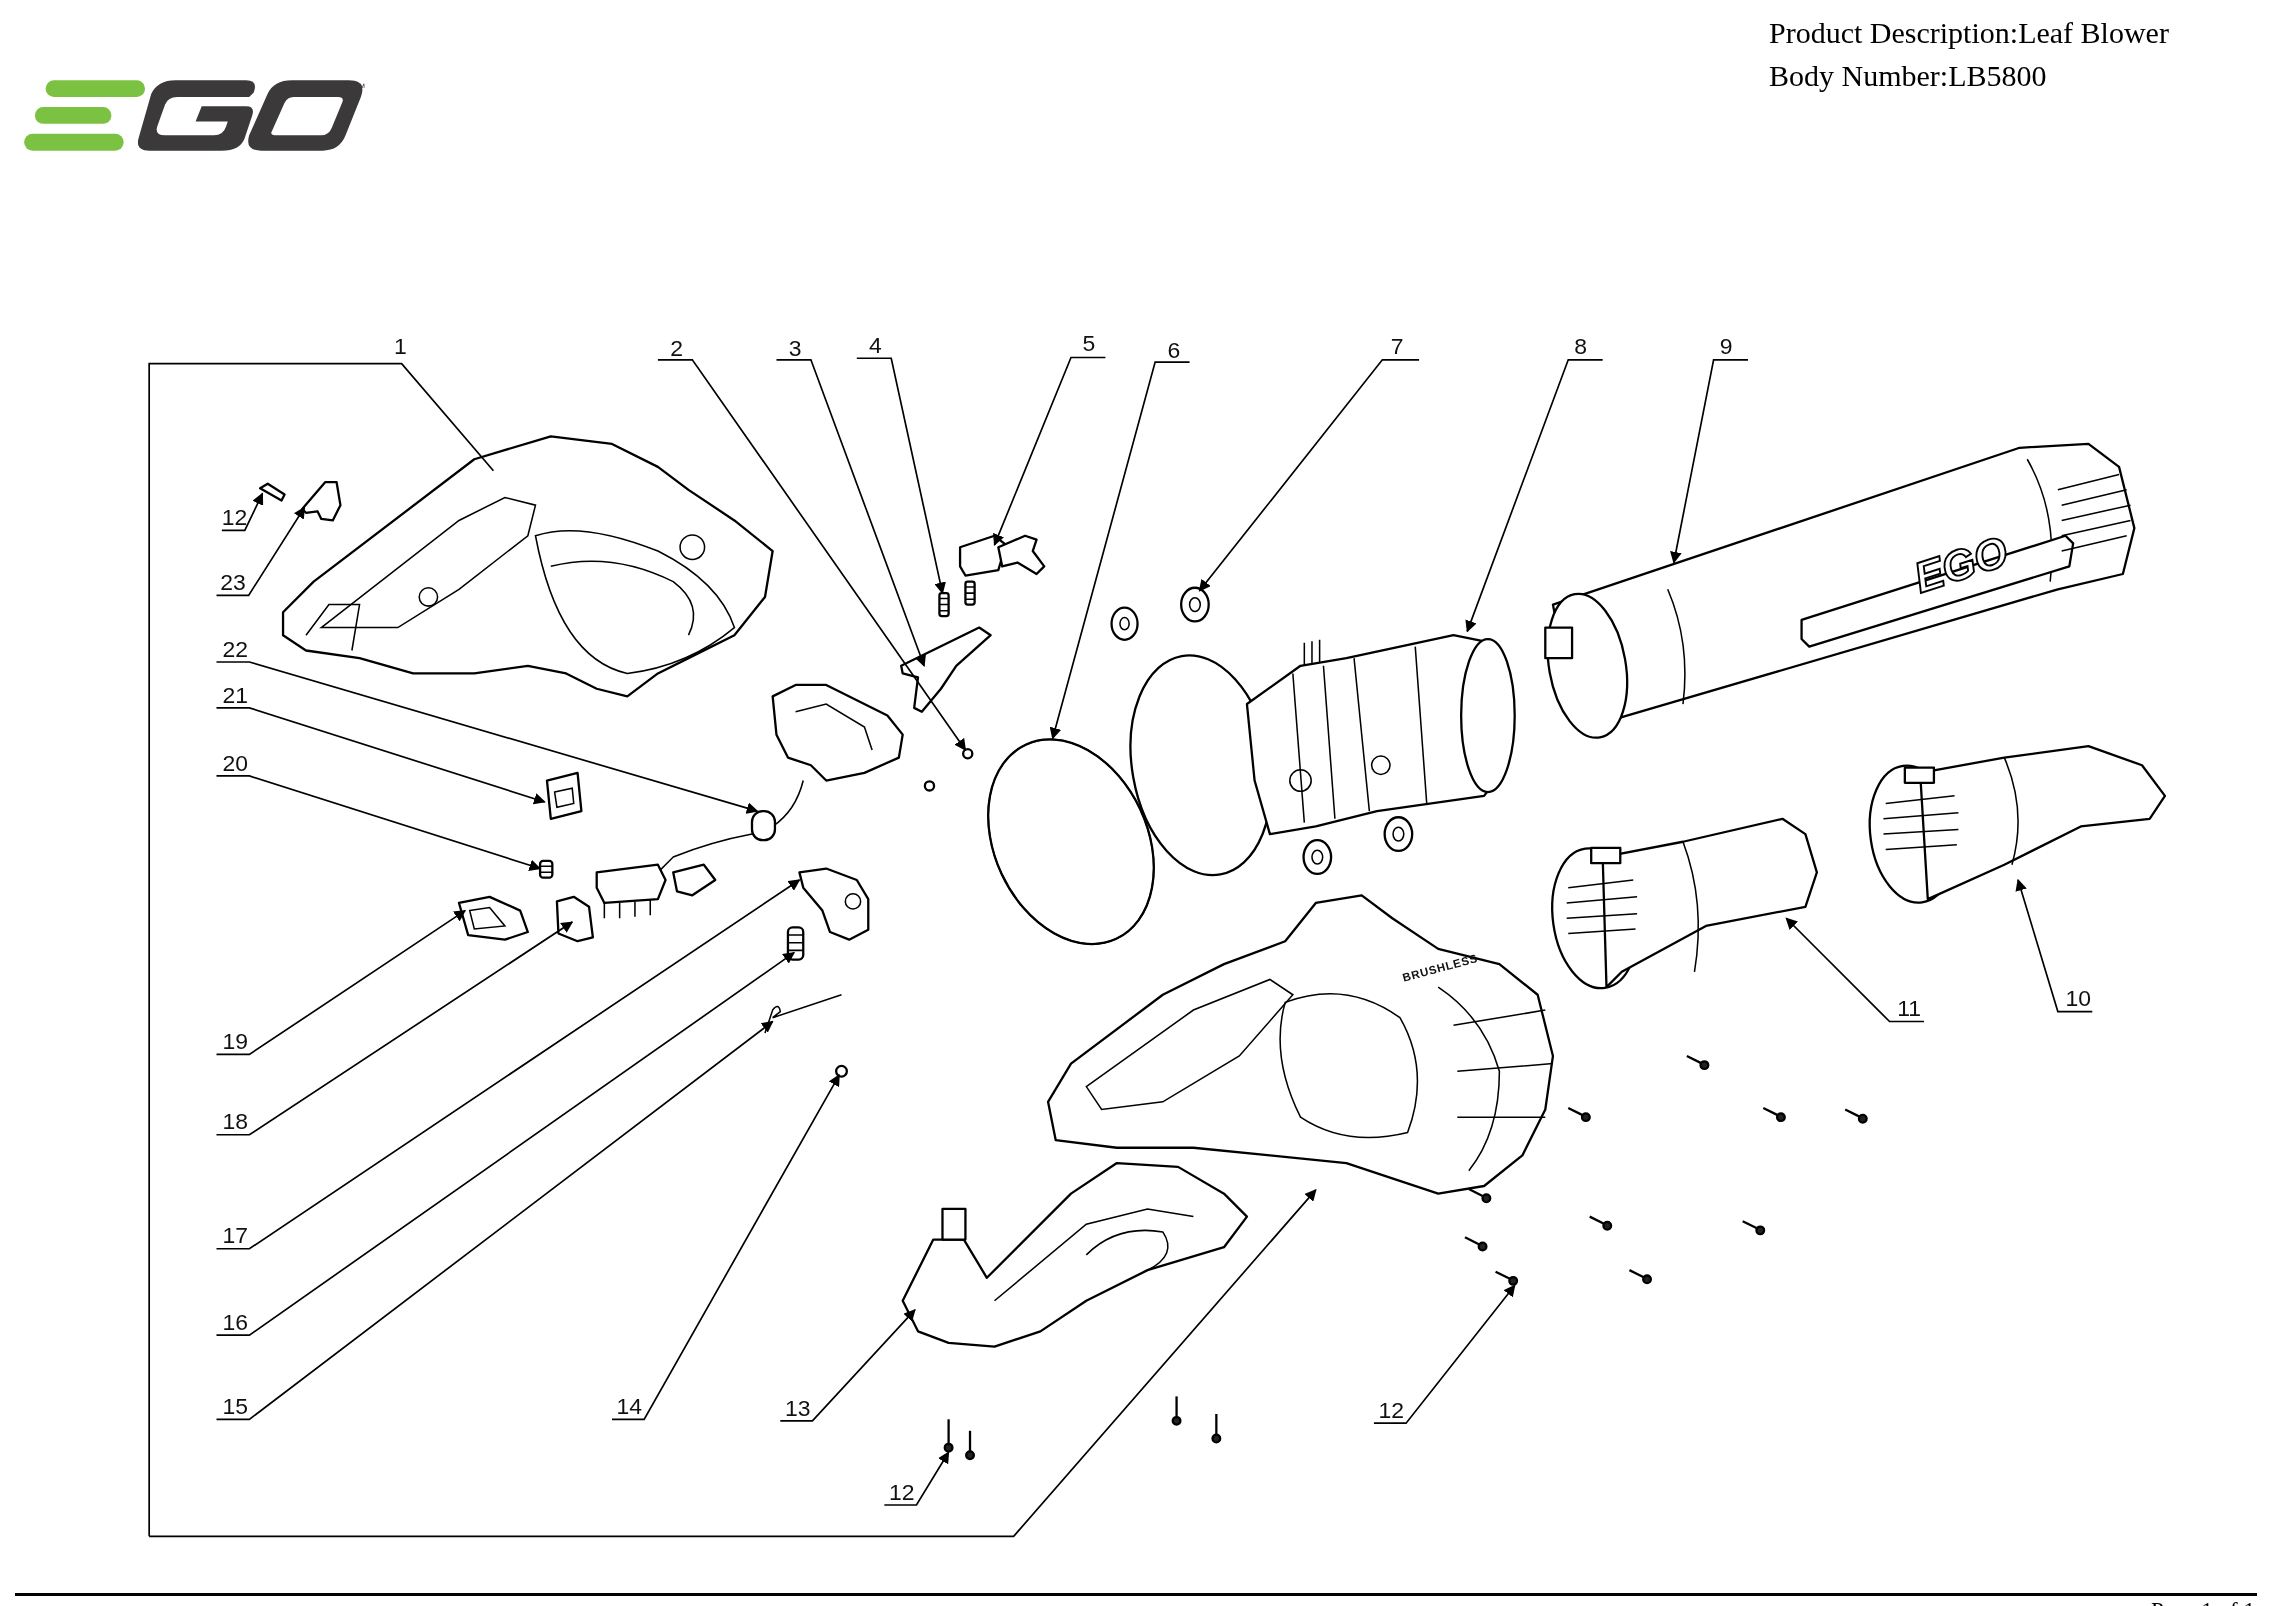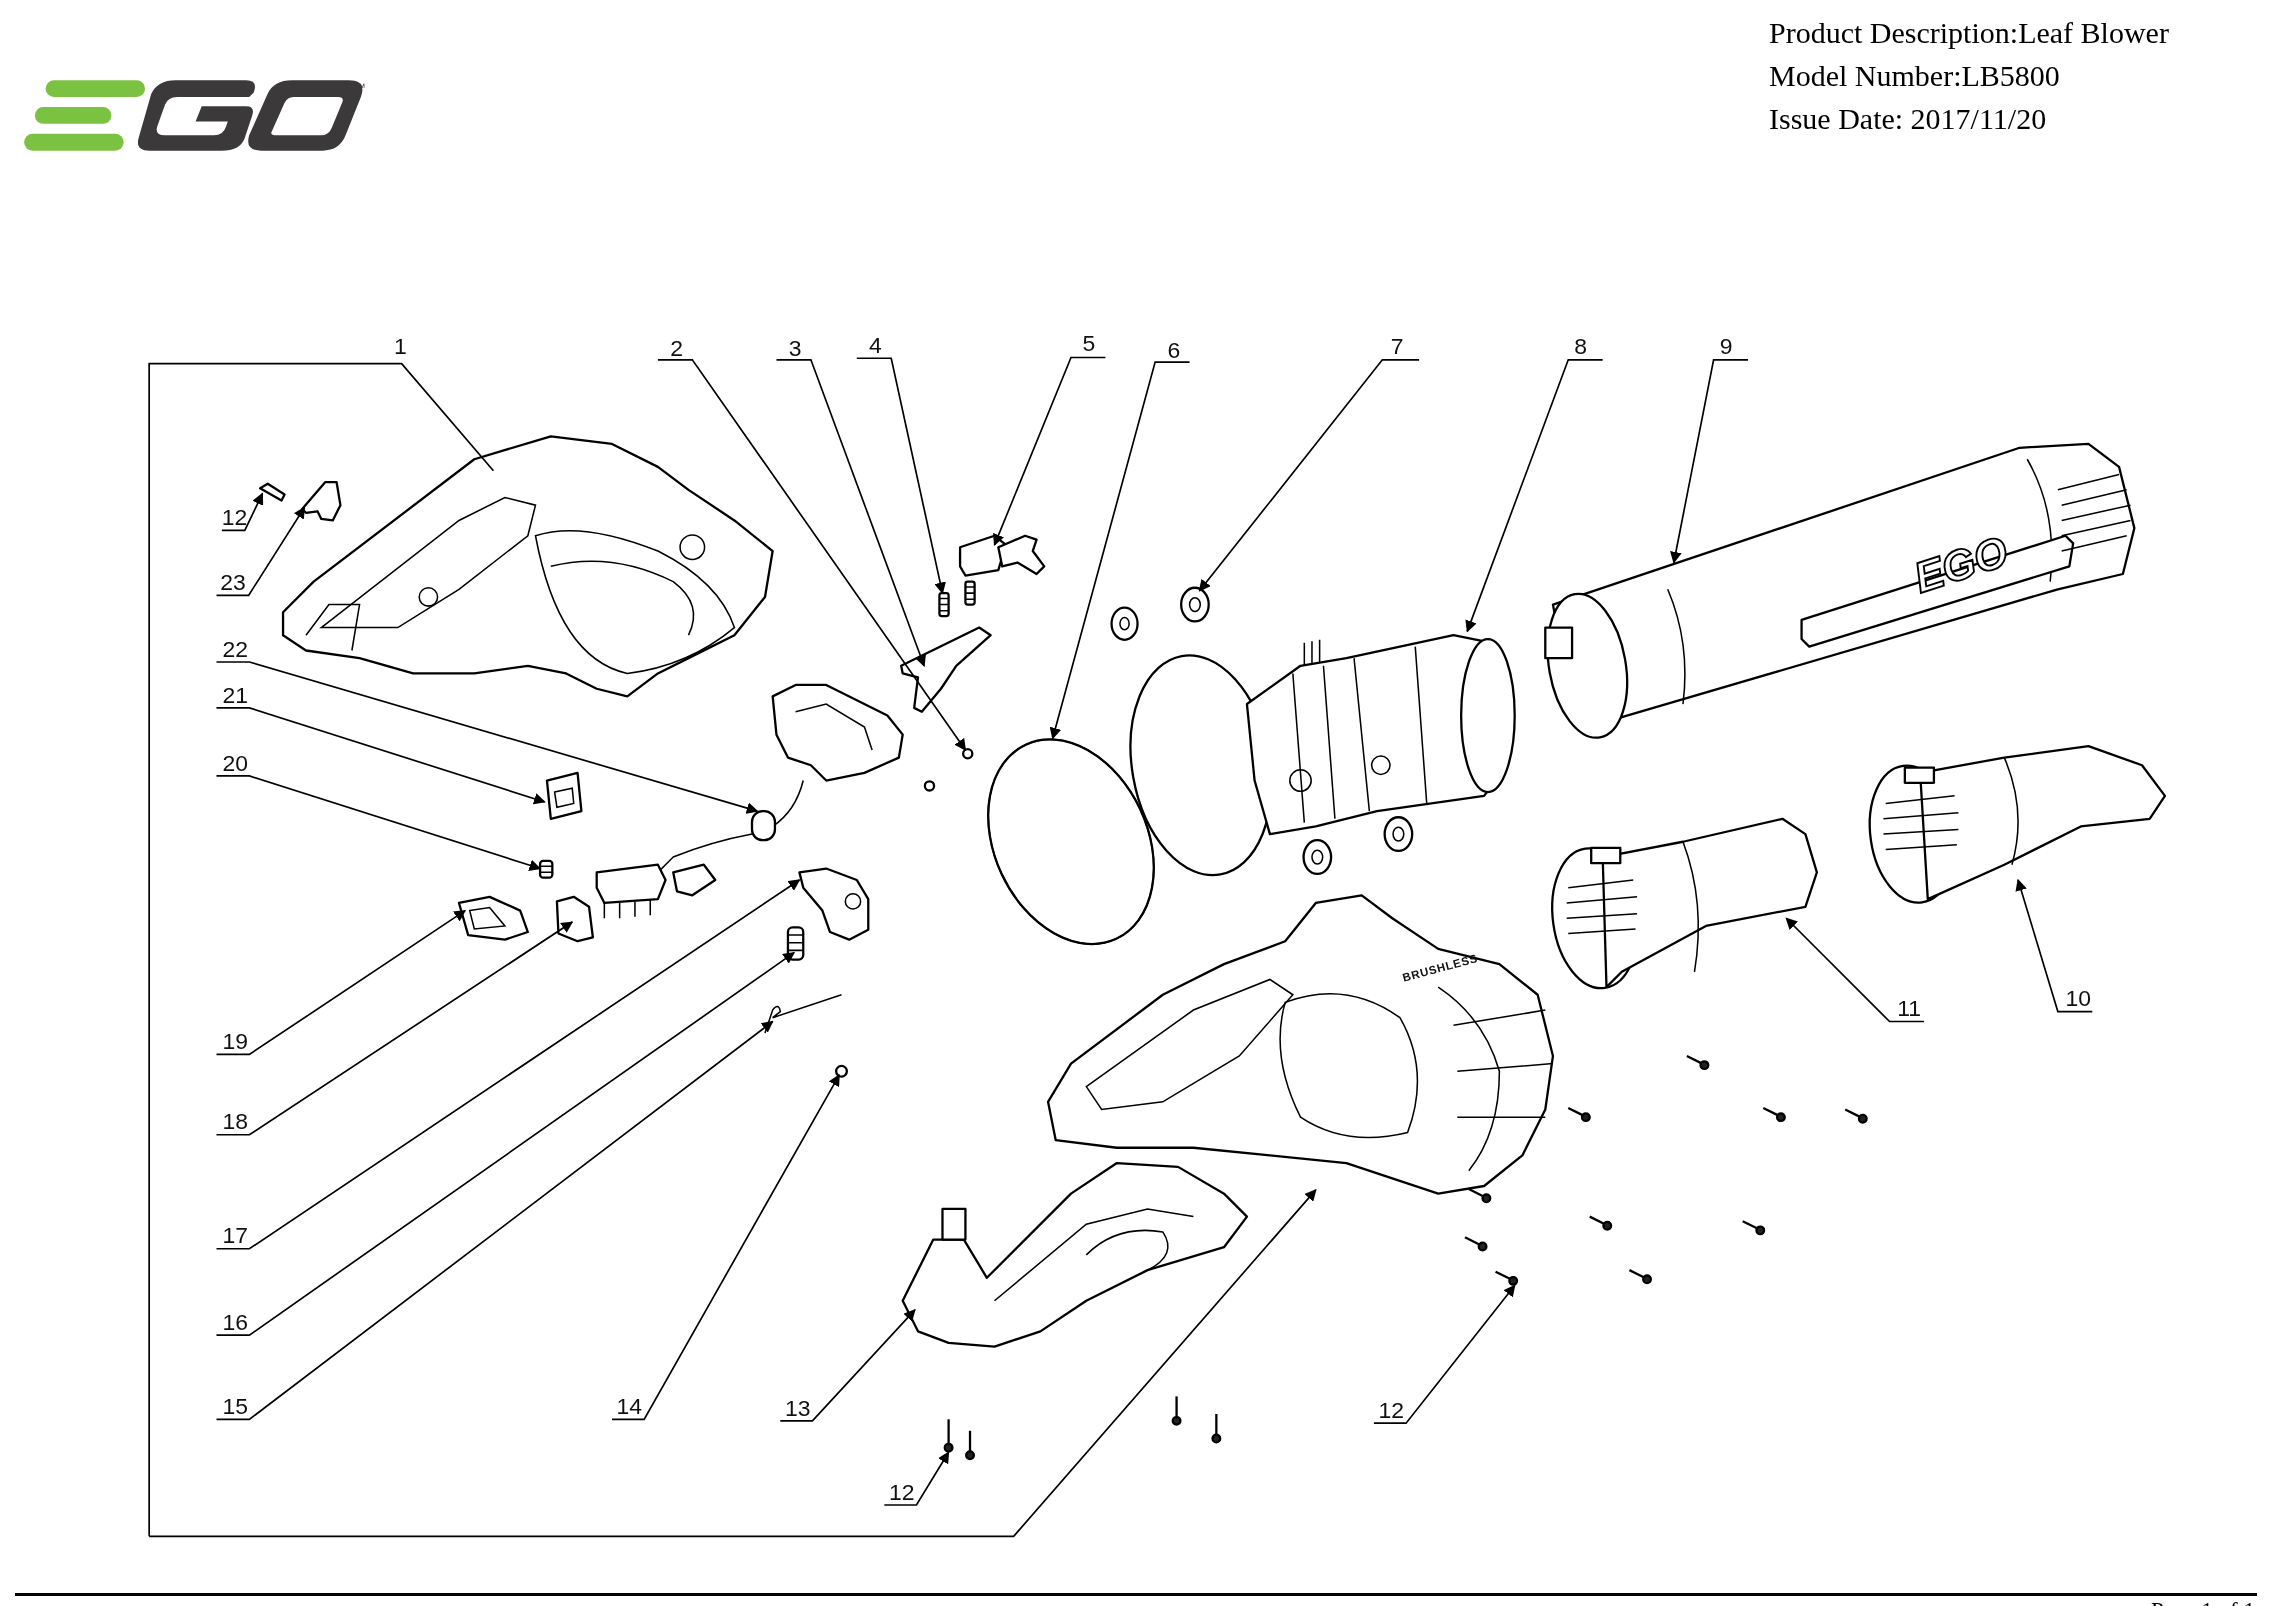--- a/index.html
+++ b/index.html
@@ -27,22 +27,21 @@
   </g>
   <g fill="#3b3939">
     <path d="M178 18 Q186 0 210 0 L302 0 Q318 0 312 16 L306 22 L212 22 Q200 22 196 32 L186 60 Q182 72 196 72 L260 72 Q272 72 276 60 L278 54 L236 54 L244 34 L302 34 Q314 34 310 46 L300 76 Q294 92 270 92 L176 92 Q156 92 162 74 Z"></path>
     <path d="M330 18 Q338 0 362 0 L436 0 Q460 0 452 22 L432 72 Q424 92 402 92 L322 92 Q300 92 306 72 Z M352 30 L336 66 Q332 72 342 72 L400 72 Q410 72 414 62 L428 28 Q430 22 422 22 L364 22 Q356 22 352 30 Z" fill-rule="evenodd"></path>
   </g>
   <text x="444" y="14" font-size="14" font-family="Liberation Sans, sans-serif" fill="#3b3939">™</text>
 </svg>
 
 <div id="info">
   <div>Product Description:Leaf Blower</div>
-  <div>Model Number:LB5800</div>
-  <div>Issue Date: 2017/11/20</div>
+  <div>Body Number:LB5800</div>
 </div>
 
 <svg id="diagram" viewBox="0 0 3000 2100">
   <defs>
     <marker id="arr" viewBox="0 0 10 10" refX="9" refY="5" markerWidth="7" markerHeight="7" orient="auto-start-reverse">
       <path d="M0 0 L10 5 L0 10 Z" fill="#000"></path>
     </marker>
     <pattern id="hex" width="28" height="24" patternUnits="userSpaceOnUse">
       <path d="M7 0 L21 0 L28 12 L21 24 L7 24 L0 12 Z" fill="none" stroke="#000" stroke-width="3"></path>
     </pattern>

